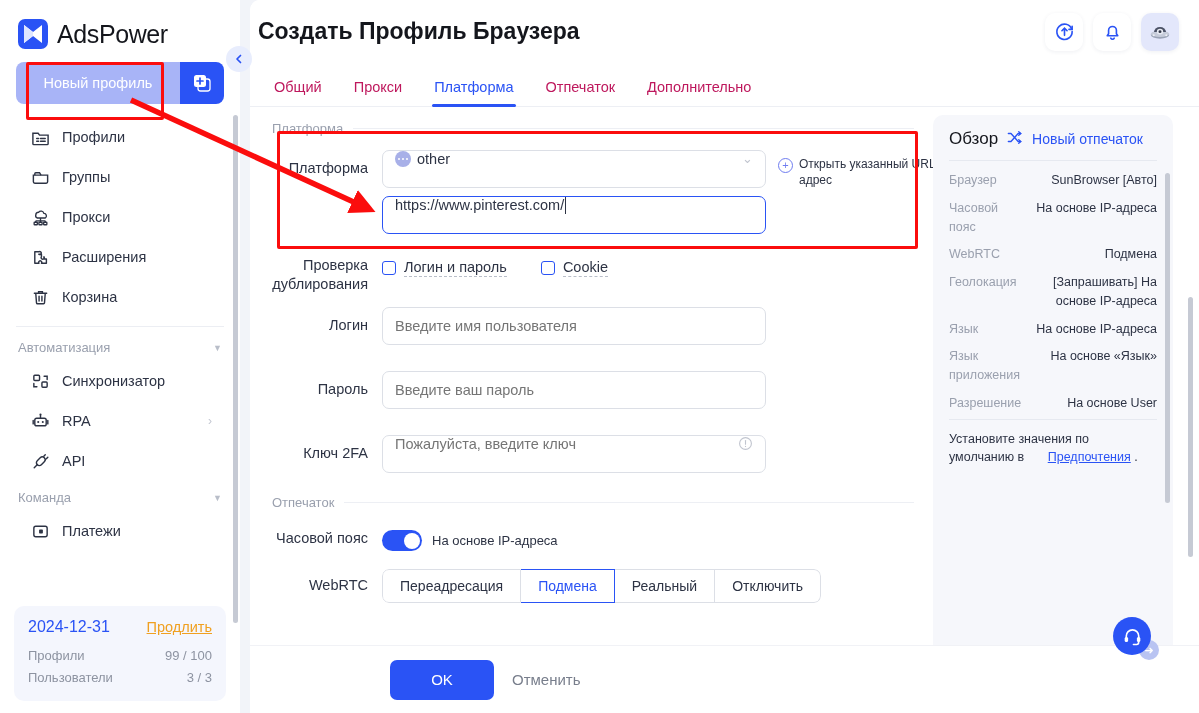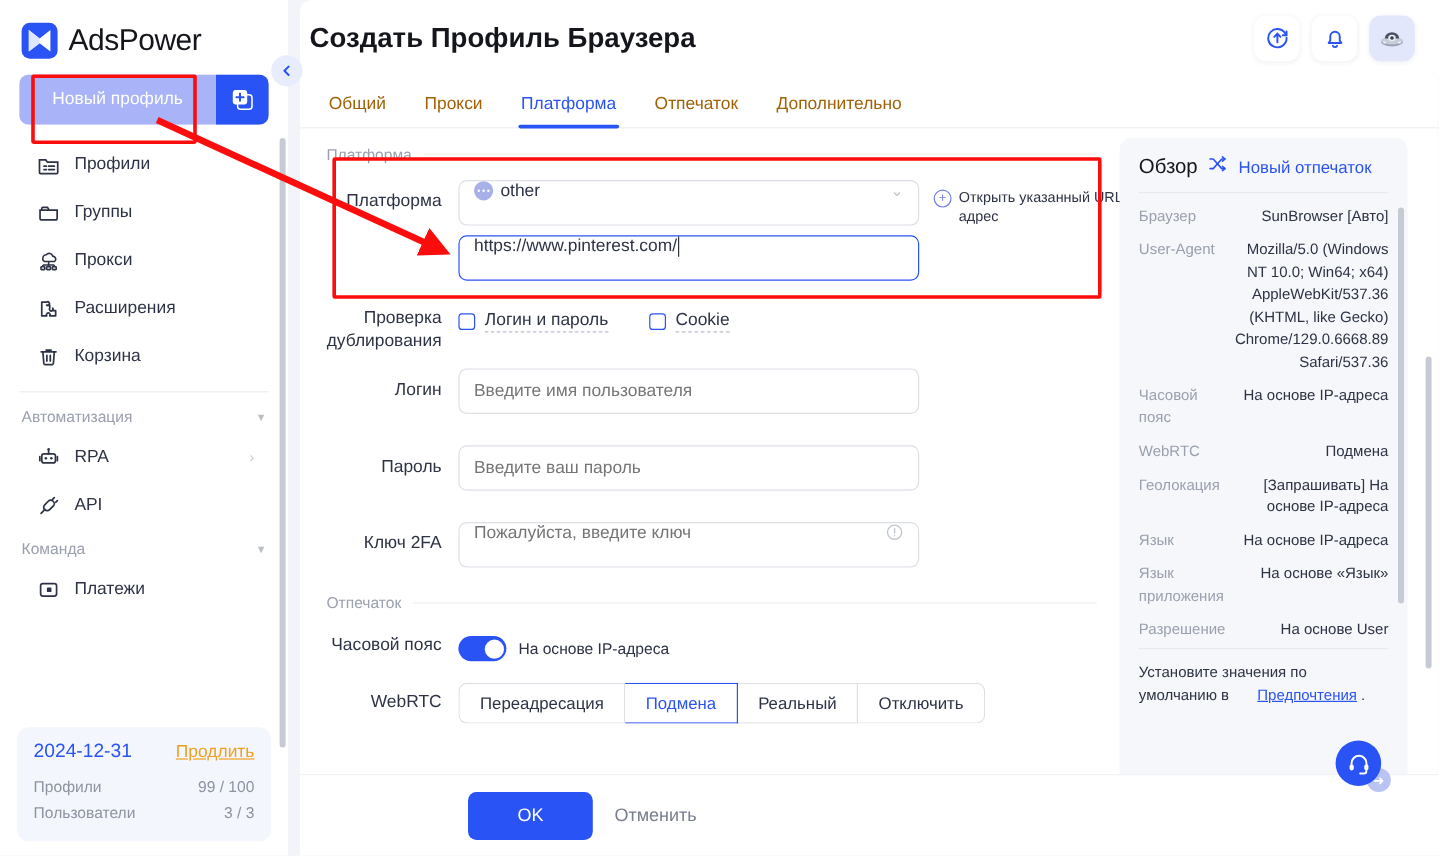--- a/index.html
+++ b/index.html
@@ -93,21 +93,21 @@
     display: flex; align-items: center; justify-content: center; cursor: pointer;
     box-shadow: 0 1px 4px rgba(30,40,90,.07);
   }
   .avatar-btn { background: #e3e7fb; }
 
   .tabs {
     display: flex; gap: 0; padding: 0 8px; border-bottom: 1px solid #edeff4;
     height: 44px; align-items: flex-end;
   }
   .tab {
-    font-size: 14.5px; color: #a16207; padding: 0 16px 11px 16px;
+    font-size: 14.5px; color: #be185d; padding: 0 16px 11px 16px;
     cursor: pointer; position: relative;
   }
   .tab.active { color: #2a53f5; }
   .tab.active::after {
     content: ""; position: absolute; left: 14px; right: 14px; bottom: -1px;
     height: 3px; background: #2a53f5; border-radius: 2px;
   }
 
   .modal-body {
     flex: 1; display: flex; overflow: hidden; position: relative;
@@ -310,20 +310,30 @@
       </div>
     </div>
 
     <div class="nav-divider"></div>
 
     <div class="nav-group-title">
       <span>Автоматизация</span>
       <span class="caret">▼</span>
     </div>
     <div class="nav" style="margin-top:0">
+      <div class="nav-item">
+        <span class="nav-icon">
+          <svg width="19" height="19" viewBox="0 0 20 20" fill="none" stroke="#2d3344" stroke-width="1.5" stroke-linecap="round">
+            <rect x="3" y="3.5" width="6" height="5.5" rx="1"></rect>
+            <rect x="11.5" y="10.5" width="5.5" height="5.5" rx="1"></rect>
+            <path d="M3 12 v3.5 h3.2 M17 8 V4.5 h-3.2"></path>
+          </svg>
+        </span>
+        <span>Синхронизатор</span>
+      </div>
       <div class="nav-item">
         <span class="nav-icon">
           <svg width="19" height="19" viewBox="0 0 20 20" fill="none" stroke="#2d3344" stroke-width="1.5">
             <rect x="4" y="6.5" width="12" height="8" rx="2"></rect>
             <path d="M10 3.2 v3.3" stroke-linecap="round"></path>
             <circle cx="10" cy="2.6" r="1.1" fill="#2d3344" stroke="none"></circle>
             <path d="M2.3 9 v3.5 M17.7 9 v3.5" stroke-linecap="round"></path>
             <circle cx="7.6" cy="10.5" r="1.1" fill="#2d3344" stroke="none"></circle>
             <circle cx="12.4" cy="10.5" r="1.1" fill="#2d3344" stroke="none"></circle>
           </svg>
@@ -553,24 +563,20 @@
             </svg>
           </span>
           <span class="ov-new">Новый отпечаток</span>
         </div>
         <div class="ov-list">
           <div class="ov-row">
             <span class="ov-key">Браузер</span>
             <span class="ov-val">SunBrowser [Авто]</span>
           </div>
           <div class="ov-row">
-            <span class="ov-key">User-Agent</span>
-            <span class="ov-val">Mozilla/5.0 (Windows NT 10.0; Win64; x64) AppleWebKit/537.36 (KHTML, like Gecko) Chrome/129.0.6668.89 Safari/537.36</span>
-          </div>
-          <div class="ov-row">
             <span class="ov-key">Часовой пояс</span>
             <span class="ov-val">На основе IP-адреса</span>
           </div>
           <div class="ov-row">
             <span class="ov-key">WebRTC</span>
             <span class="ov-val">Подмена</span>
           </div>
           <div class="ov-row">
             <span class="ov-key">Геолокация</span>
             <span class="ov-val">[Запрашивать] На основе IP-адреса</span>

